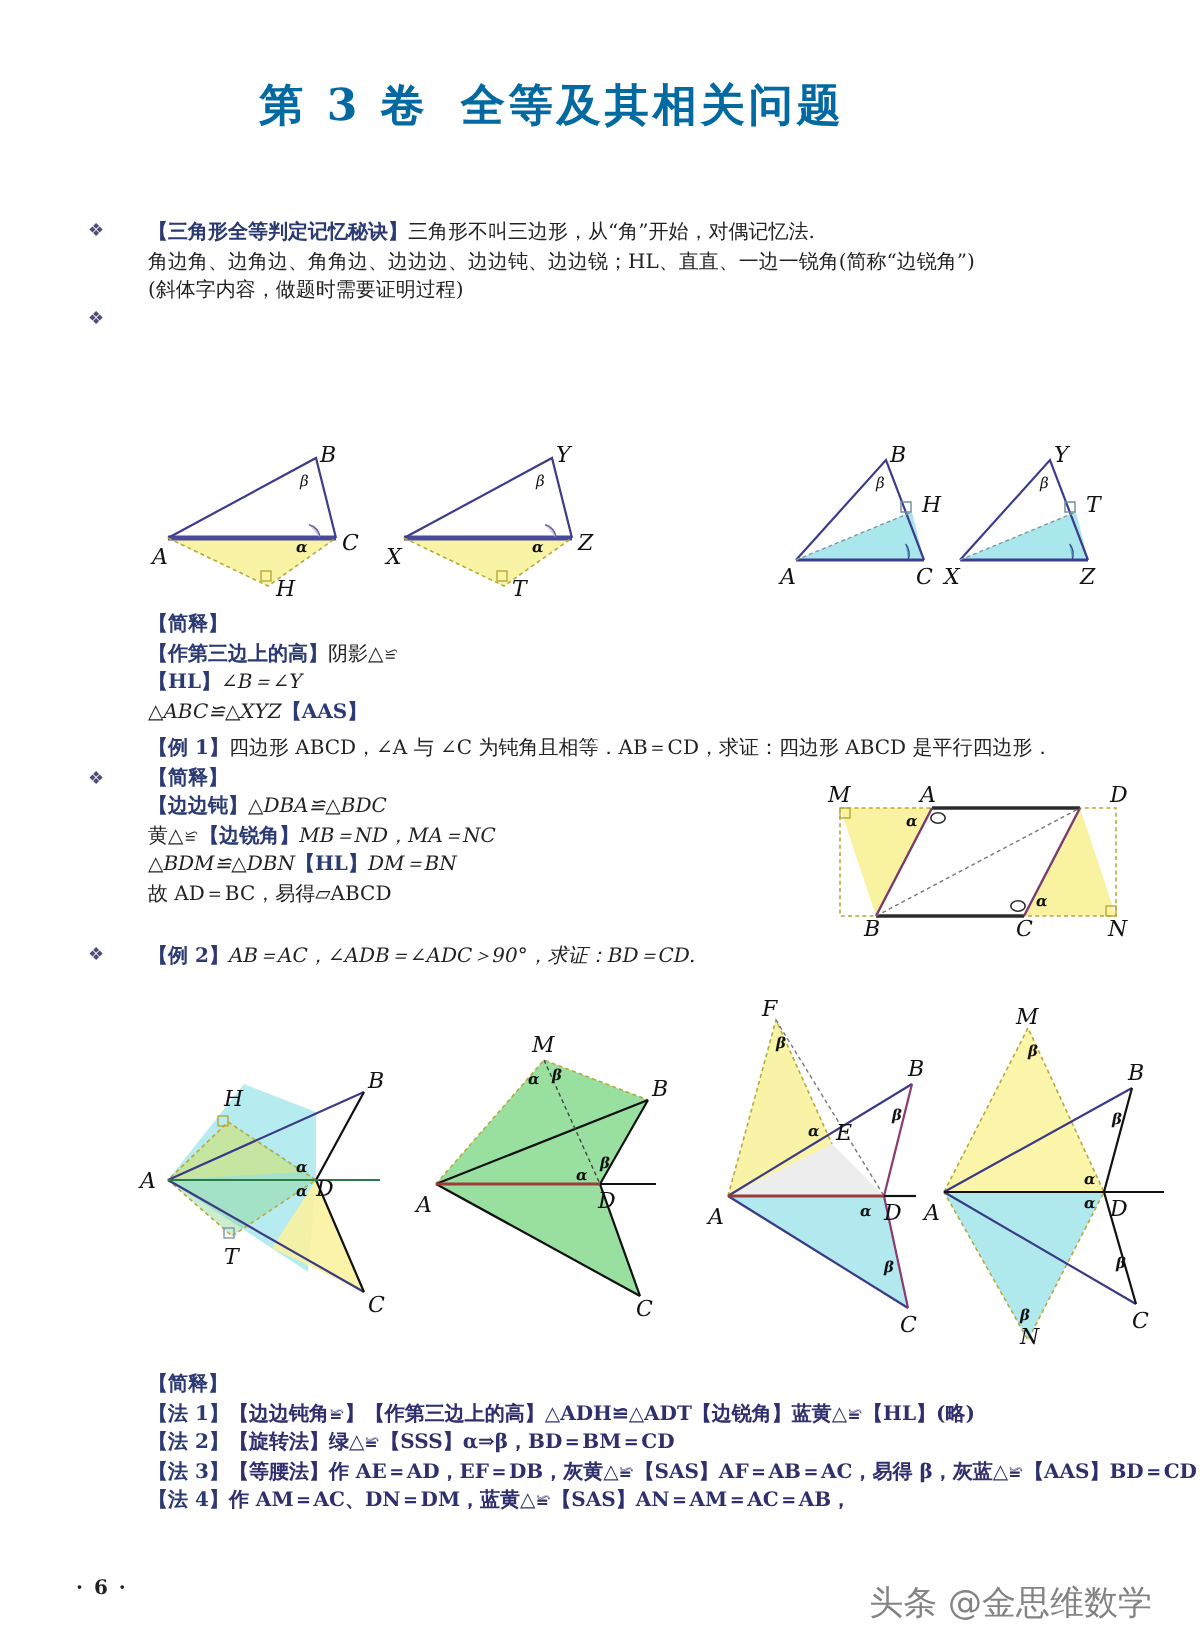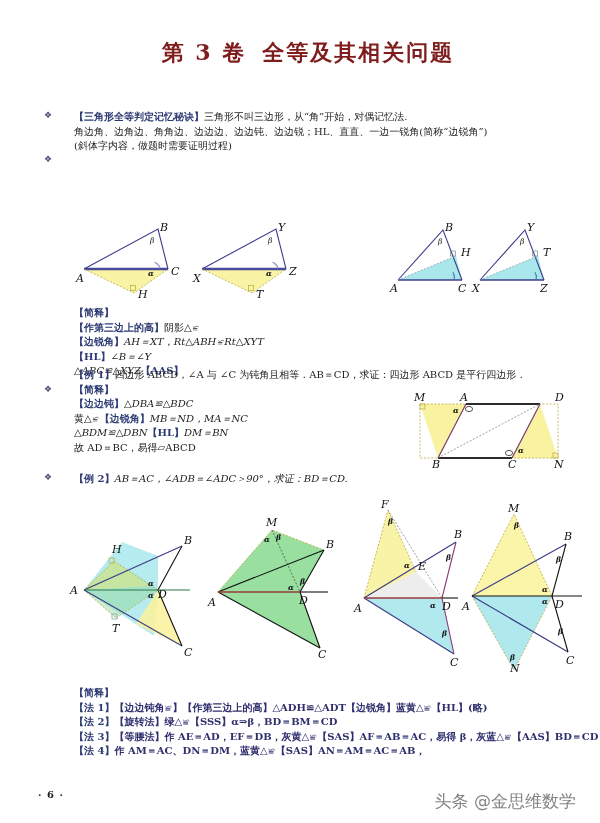--- a/index.html
+++ b/index.html
@@ -14,22 +14,21 @@
   .page{position:relative;width:600px;height:823px;}
 
   
   .title{
     position:absolute;left:0;top:38px;width:552px;
     text-align:center;
     font-family:"DejaVu Serif","Liberation Serif",serif;
     font-weight:bold;
     font-size:22px;
     letter-spacing:2px;
-    color:#7f1d1d;
-    padding-left:32px;
+    color:#0369a1;
   }
   .title .vol{margin-right:16px;}
 
   
   .blk{position:absolute;font-size:10px;line-height:14.6px;color:#222;}
   .bullet{
     position:absolute;left:42px;width:12px;text-align:center;
     font-size:9px;color:#4d4d7a;
   }
   .ln{white-space:nowrap;}
@@ -131,21 +130,20 @@
       <text class="lblit" x="139" y="7">Y</text>
       <text class="lblit" x="152" y="68">Z</text>
       <text class="lblit" x="155" y="32">T</text>
       <text class="lblsm" x="132" y="20">β</text>
     </svg>
   </div>
 
   <div class="blk" style="left:74px;top:306px;">
     <div class="ln tag">【简释】</div>
     <div class="ln"><span class="tag">【作第三边上的高】</span><span>阴影△≌</span></div>
-    <div class="ln"><span class="tag">【边锐角】</span><span class="it">AH＝XT，Rt△ABH≌Rt△XYT</span></div>
     <div class="ln"><span class="tag">【HL】</span><span class="it">∠B＝∠Y</span></div>
     <div class="ln"><span class="it">△ABC≌△XYZ</span><span class="tag">【AAS】</span></div>
   </div>
 
   <div class="bullet" style="top:384px;">❖</div>
   <div class="blk" style="left:74px;top:368px;">
     <div class="ln"><span class="tag">【例 1】</span><span>四边形 ABCD，∠A 与 ∠C 为钝角且相等．AB＝CD，求证：四边形 ABCD 是平行四边形．</span></div>
     <div class="ln tag">【简释】</div>
     <div class="ln"><span class="tag">【边边钝】</span><span class="it">△DBA≌△BDC</span></div>
     <div class="ln"><span>黄△≌</span><span class="tag">【边锐角】</span><span class="it">MB＝ND，MA＝NC</span></div>

